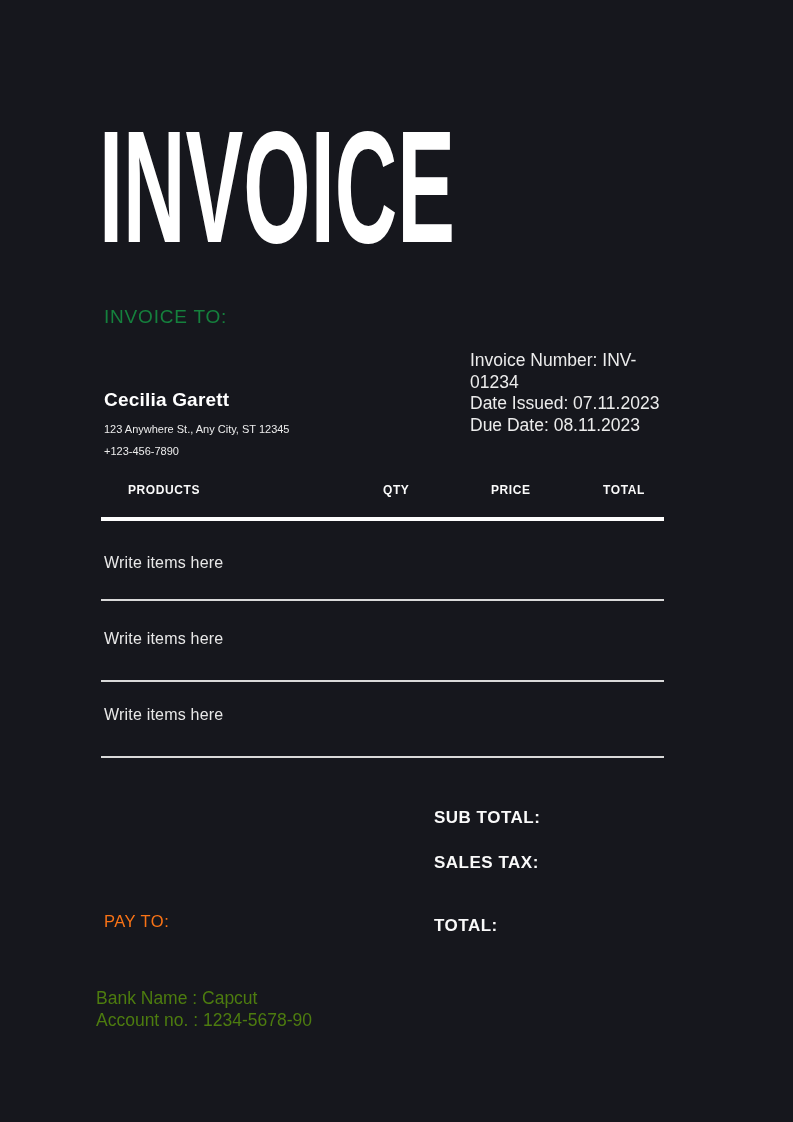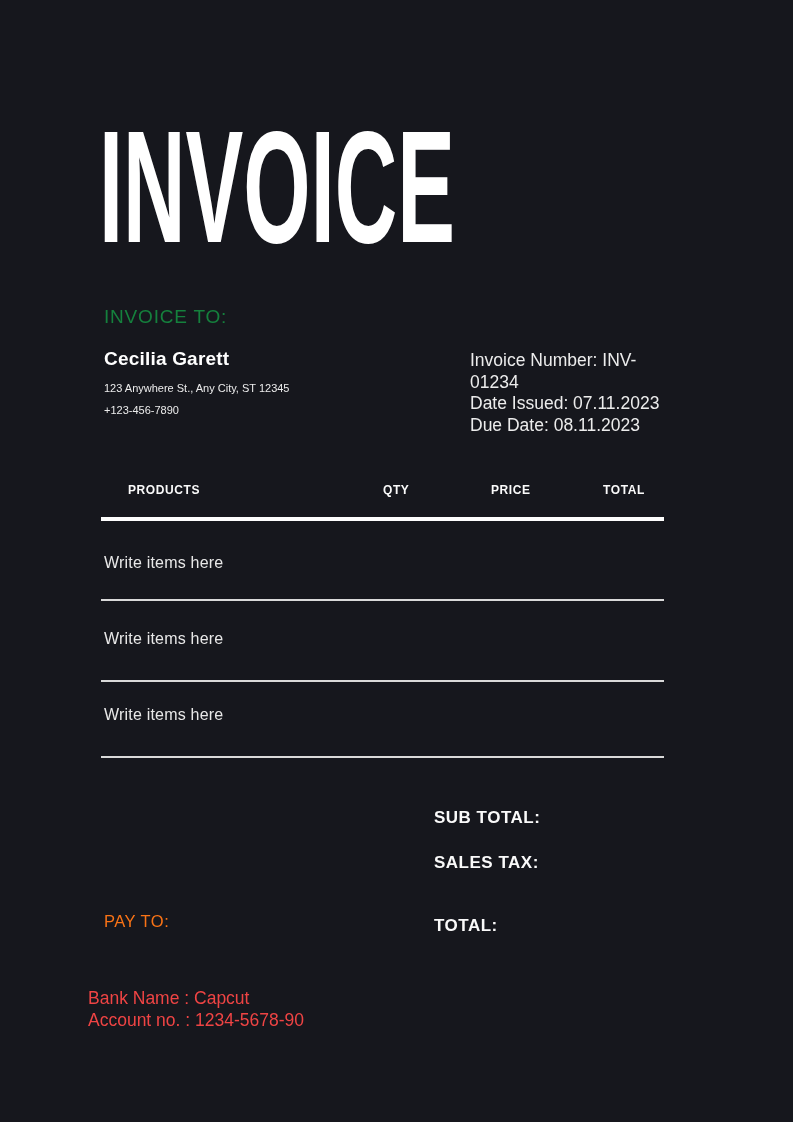--- a/index.html
+++ b/index.html
@@ -27,20 +27,21 @@
     letter-spacing: 0.8px;
     color: #15803d;
   }
   .client-block { left: 104px; top: 348px; }
   .client-name {
     font-size: 19px;
     font-weight: bold;
     color: #ffffff;
     margin-bottom: 7px;
     letter-spacing: 0.2px;
+    margin-top: 41px;
   }
   .client-line {
     font-size: 11px;
     color: #ececec;
     line-height: 22px;
   }
 
   
   .meta-block { left: 470px; top: 350px; }
   .meta-line {
@@ -103,23 +104,23 @@
     color: #f97316;
   }
   .payee-name {
     left: 103px; top: 941px;
     font-size: 32px;
     font-weight: bold;
     color: #ffffff;
     letter-spacing: 0.4px;
   }
   .bank-line {
-    left: 88px;
+    left: 96px;
     font-size: 17.5px;
-    color: #ef4444;
+    color: #4d7c0f;
   }
   .bank-name { top: 988px; }
   .account-no { top: 1010px; }
 </style>
 </head>
 <body>
 
 <div class="page">
 
   <div class="abs title-wrap">

